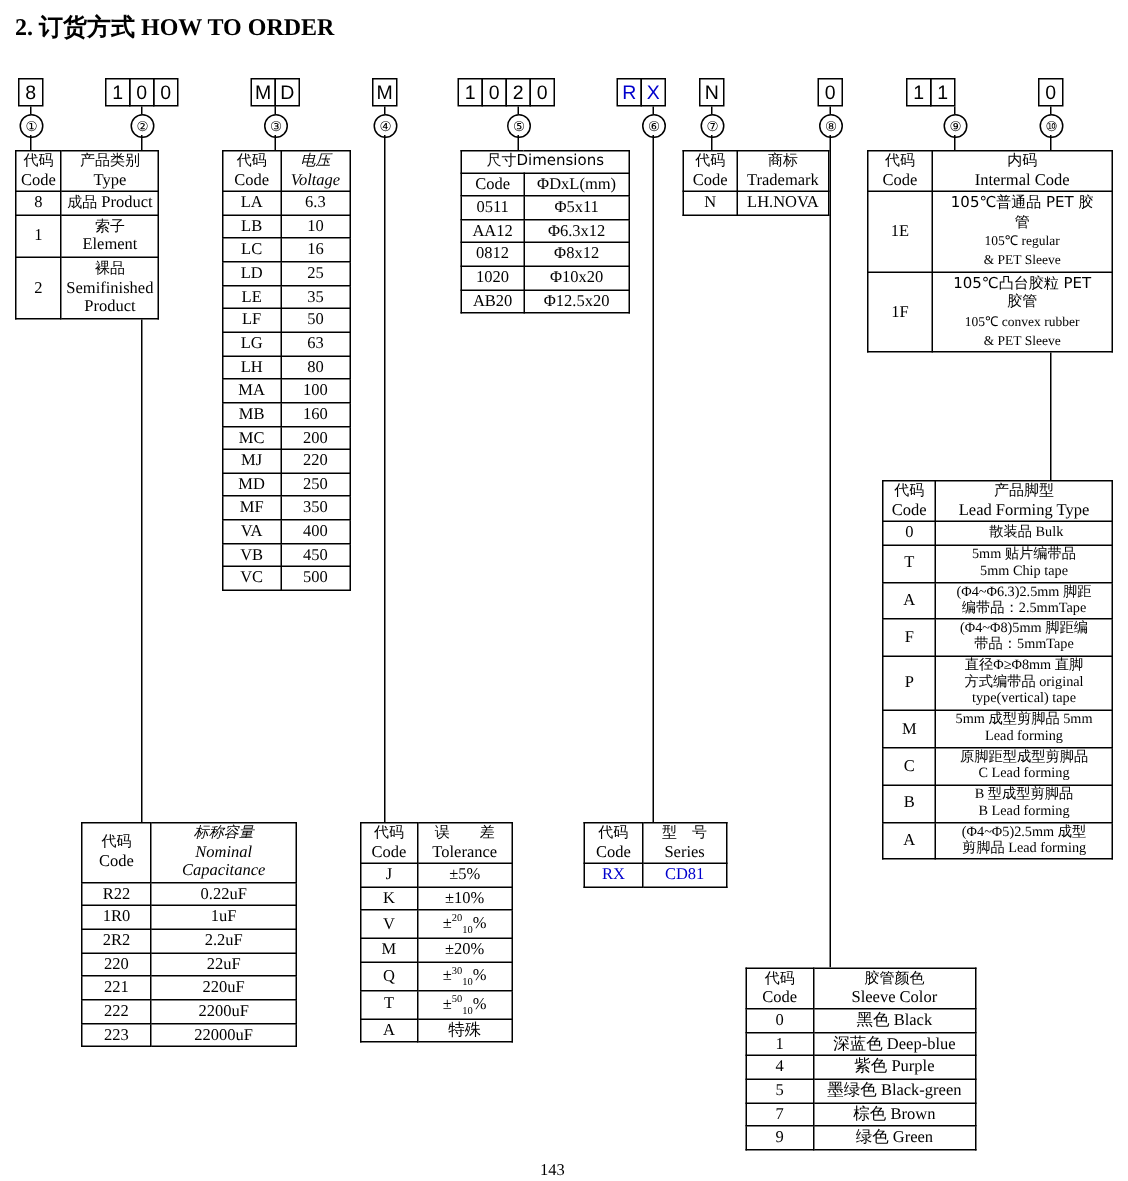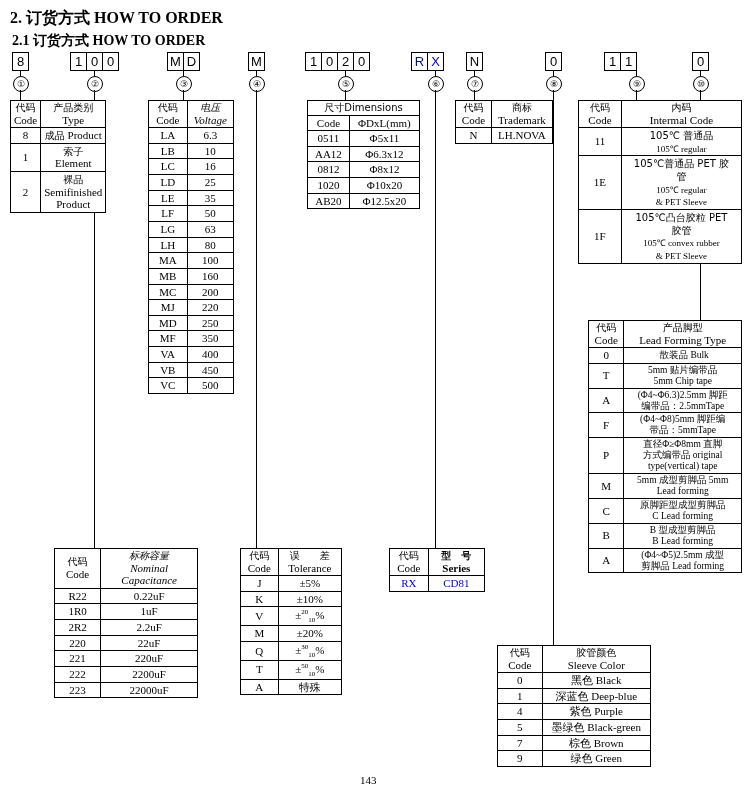--- a/index.html
+++ b/index.html
@@ -54,21 +54,20 @@
   .blue-txt{color:#0000cc;}
   .lead-desc{text-align:right;padding-left:3px;font-size:9.5px;}
   .pagenum{position:absolute;left:360px;top:774px;font-size:11px;}
 </style>
 </head>
 <body>
 
 <div class="page">
 
   <div class="h1">2. 订货方式 HOW TO ORDER</div>
-  <div class="h2">2.1    订货方式 HOW TO ORDER</div>
 
   <div class="group" id="g1" style="left:12px;top:52px;">
       <div class="cell">8</div>
     </div>
   <div class="group" id="g2" style="left:70px;top:52px;">
       <div class="cell">1</div>
       <div class="cell">0</div>
       <div class="cell">0</div>
     </div>
   <div class="group" id="g3" style="left:167px;top:52px;">
@@ -311,24 +310,20 @@
           <td style="width: 38px;">
             <div class="hdr-cn">代码</div>
             <div>Code</div>
           </td>
           <td style="width: 126px;">
             <div class="hdr-cn">内码</div>
             <div>Intermal Code</div>
           </td>
         </tr>
         <tr>
-          <td>11</td>
-          <td><span class="hdr-cn">105℃ 普通品</span><br><span class="xsmall">105℃ regular</span></td>
-        </tr>
-        <tr>
           <td>1E</td>
           <td><span class="hdr-cn">105℃普通品 PET 胶<br>管</span><br><span class="xsmall">105℃ regular<br>&amp; PET Sleeve</span></td>
         </tr>
         <tr>
           <td>1F</td>
           <td><span class="hdr-cn">105℃凸台胶粒 PET<br>胶管</span><br><span class="xsmall">105℃ convex rubber<br>&amp; PET Sleeve</span></td>
         </tr>
       </tbody>
   </table>
 
@@ -469,21 +464,21 @@
       </tbody>
   </table>
 
   <table class="tbl" id="tbl-series" style="left:389px;top:548px;width:96px;">
     <tbody>
         <tr>
           <td style="width: 36px;">
             <div class="hdr-cn">代码</div>
             <div>Code</div>
           </td>
-          <td style="width: 60px; font-weight: bold;">
+          <td style="width: 60px;">
             <div class="hdr-cn">型　号</div>
             <div>Series</div>
           </td>
         </tr>
         <tr>
           <td><span class="blue-txt">RX</span></td>
           <td><span class="blue-txt">CD81</span></td>
         </tr>
       </tbody>
   </table>

